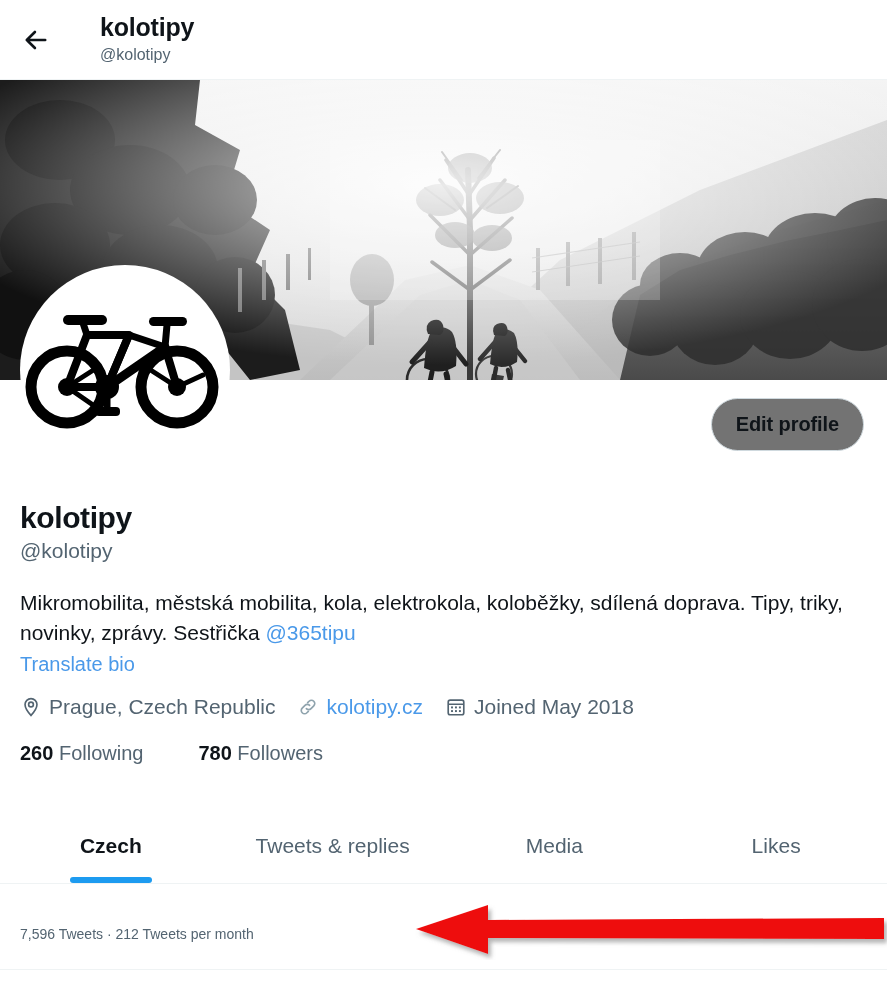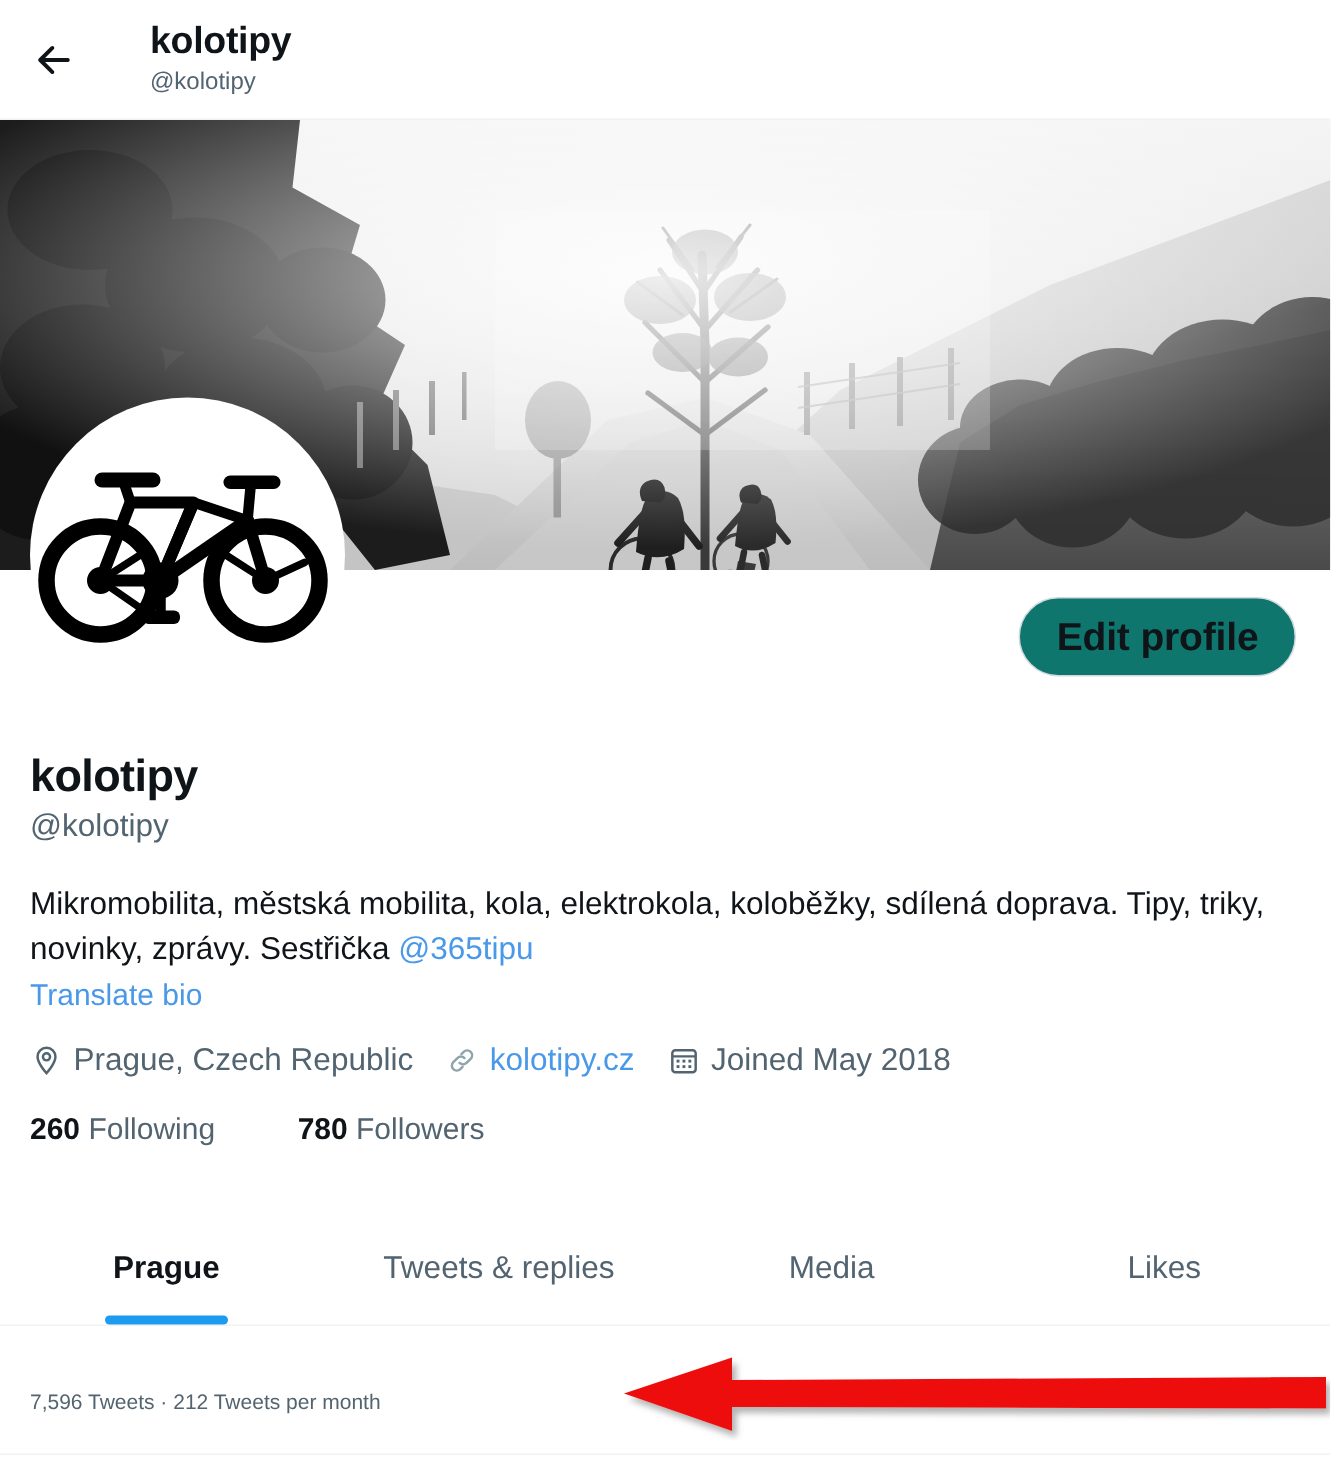--- a/index.html
+++ b/index.html
@@ -92,23 +92,23 @@
   
   .edit-profile {
     position: absolute;
     right: 23px;
     top: 398px;
     padding: 0 24px;
     height: 53px;
     line-height: 51px;
     border: 1px solid #cfd9de;
     border-radius: 27px;
-    background: #0f766e;
+    background: #737373;
     color: #0f1419;
-    font-size: 26px;
+    font-size: 20px;
     font-weight: bold;
     cursor: pointer;
     box-sizing: border-box;
     letter-spacing: -0.1px;
   }
 
   
   .profile-body {
     position: absolute;
     left: 20px;
@@ -493,21 +493,21 @@
       </div>
       <div class="stat">
         <span class="stat-num">780</span>
         <span class="stat-label">Followers</span>
       </div>
     </div>
   </div>
 
   <div class="tabs">
     <div class="tab active">
-      <span>Prague</span>
+      <span>Czech</span>
       <span class="underline"></span>
     </div>
     <div class="tab">
       <span>Tweets &amp; replies</span>
     </div>
     <div class="tab">
       <span>Media</span>
     </div>
     <div class="tab">
       <span>Likes</span>

